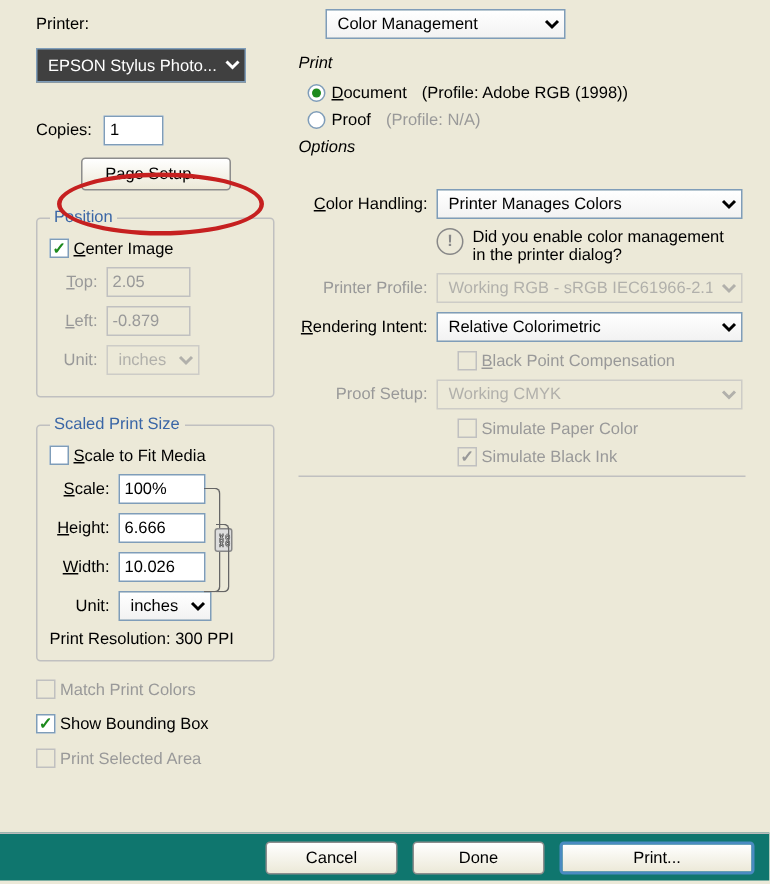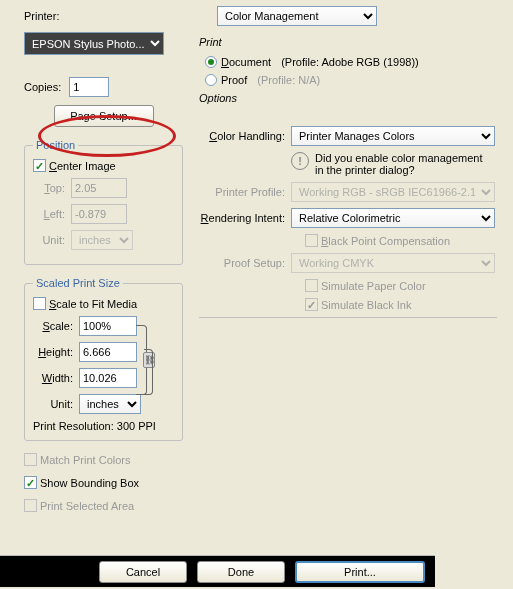--- a/index.html
+++ b/index.html
@@ -1,20 +1,20 @@
 <!DOCTYPE html>
 <html><head>
 <meta charset="utf-8">
 <style>
 * { box-sizing: border-box; margin: 0; padding: 0; font-family: Tahoma, Arial, sans-serif; font-size: 11px; }
 body { background: #ece9d8; width: 513px; height: 589px; position: relative; color: #000; }
 .panel { position: absolute; }
 .left-panel { left: 0; top: 0; width: 195px; height: 555px; padding: 10px 12px 0 24px; }
 .right-panel { left: 195px; top: 0; width: 318px; height: 555px; padding: 6px 16px 0 4px; }
-.bottom-bar { position: absolute; left: 0; top: 555px; width: 435px; height: 32px; border-top: 1px solid #bbb; display: flex; justify-content: flex-end; align-items: center; padding: 0 10px; gap: 10px; background: #000000; }
+.bottom-bar { position: absolute; left: 0; top: 555px; width: 513px; height: 32px; border-top: 1px solid #bbb; display: flex; justify-content: flex-end; align-items: center; padding: 0 10px; gap: 10px; background: #0f766e; }
 .label { color: #000; }
 .dimmed { color: #999; }
 .row { display: flex; align-items: center; margin-bottom: 6px; }
 .row-label { text-align: right; margin-right: 6px; }
 select, input[type=text] { border: 1px solid #7f9db9; background: #fff; height: 20px; padding: 1px 3px; font-size: 11px; }
 select { background: linear-gradient(#fff,#f2f2f2); }
 select.blue-sel { background: #404040; color: #fff; border: 1px solid #7f9db9; height: 23px; }
 input[type=text]:disabled { background: #ece9d8; color: #999; border: 1px solid #c0c0c0; }
 select:disabled { background: #ece9d8; color: #999; border: 1px solid #c0c0c0; }
 button { background: linear-gradient(#fff,#ece9d8); border: 1px solid #8d8d8d; border-radius: 3px; height: 22px; padding: 0 12px; font-size: 11px; cursor: pointer; }

